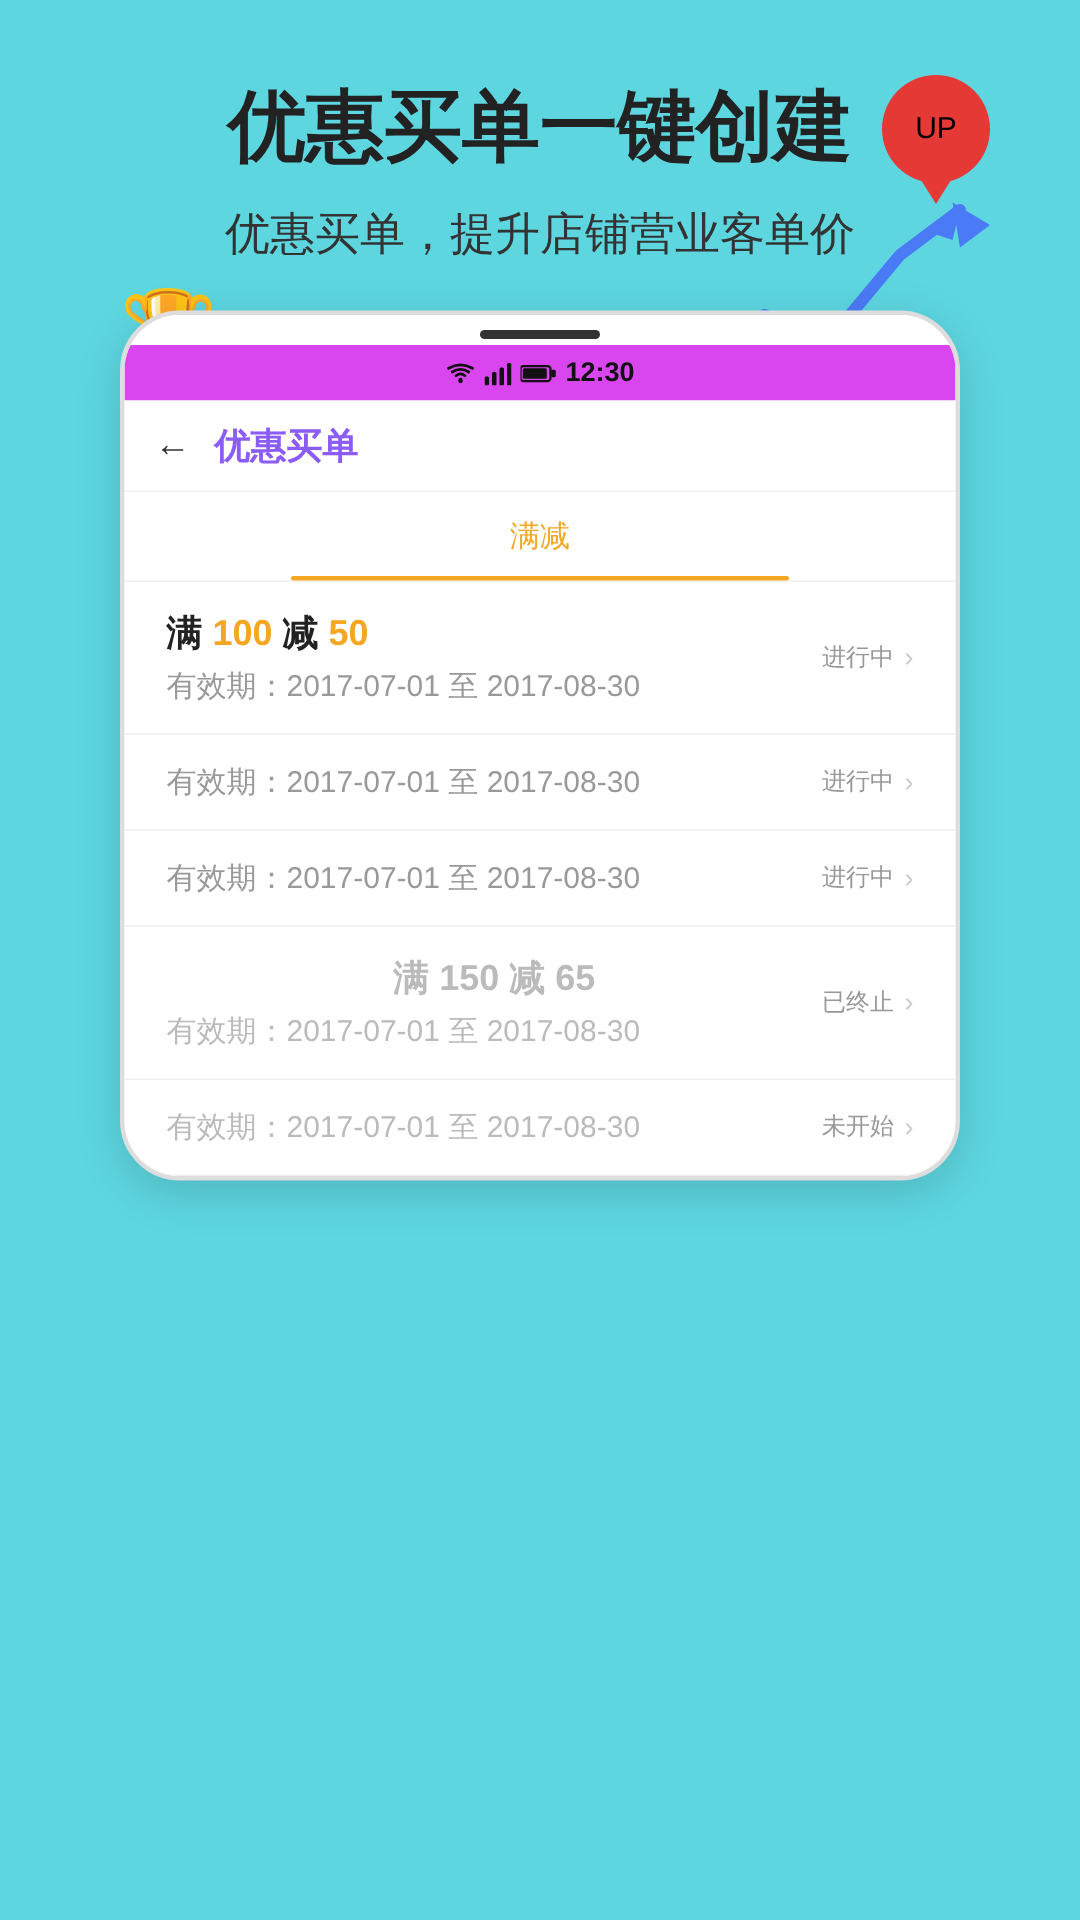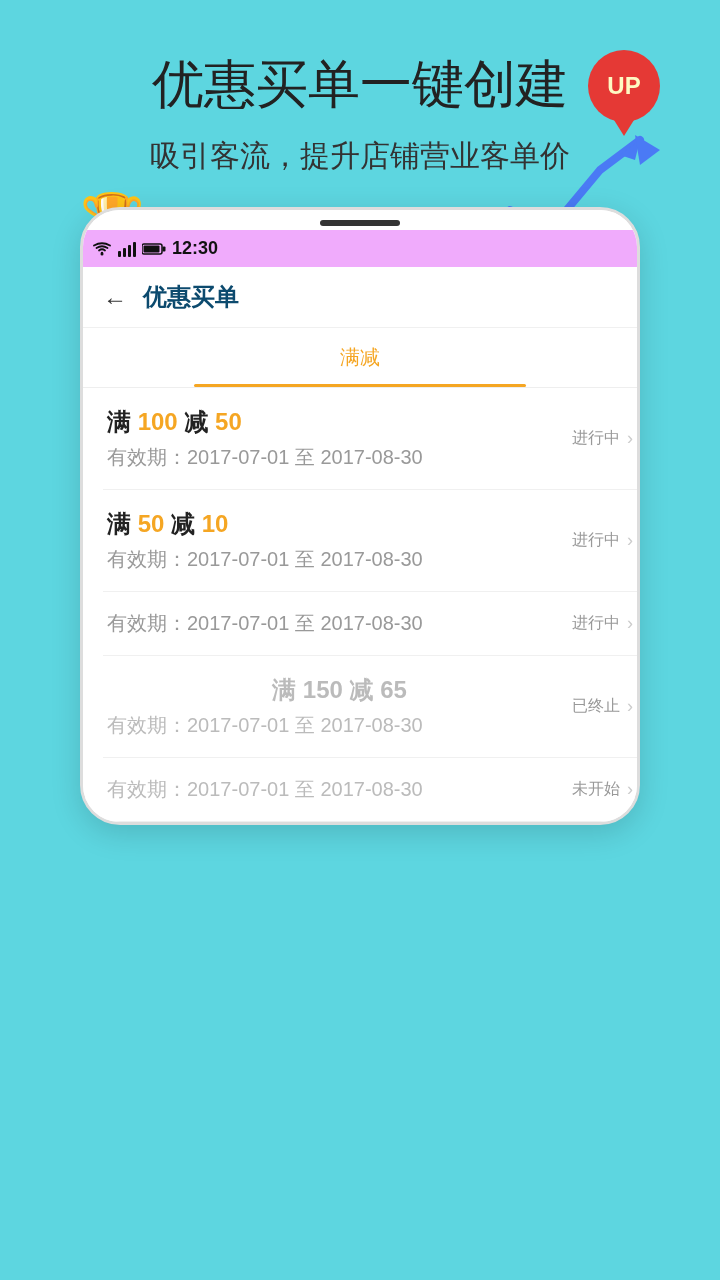--- a/index.html
+++ b/index.html
@@ -15,21 +15,21 @@
 
     
     .top-section {
       padding: 50px 40px 0;
       text-align: center;
       position: relative;
     }
 
     .main-title {
       font-size: 52px;
-      font-weight: normal;
+      font-weight: bold;
       color: #222;
       margin-bottom: 16px;
     }
 
     .sub-title {
       font-size: 30px;
       color: #333;
       margin-bottom: 20px;
     }
 
@@ -38,23 +38,23 @@
       position: absolute;
       top: 50px;
       right: 60px;
       width: 72px;
       height: 72px;
       background: #e53935;
       border-radius: 50%;
       display: flex;
       align-items: center;
       justify-content: center;
-      color: #fef9c3;
-      font-size: 24px;
-      font-weight: bold;
+      color: #000000;
+      font-size: 20px;
+      font-weight: normal;
       
     }
     .up-badge::after {
       content: '';
       position: absolute;
       bottom: -14px;
       left: 50%;
       transform: translateX(-50%);
       border-left: 10px solid transparent;
       border-right: 10px solid transparent;
@@ -82,24 +82,24 @@
       border-radius: 40px;
       overflow: hidden;
       box-shadow: 0 8px 30px rgba(0,0,0,0.15);
       border: 3px solid #ddd;
       position: relative;
     }
 
     
     .status-bar {
       display: flex;
-      justify-content: flex-start;
-      align-items: center;
-      padding: 8px 9px;
-      background: #f0abfc;
+      justify-content: center;
+      align-items: center;
+      padding: 8px 20px;
+      background: #d946ef;
       gap: 8px;
     }
 
     .status-icons {
       display: flex;
       align-items: center;
       gap: 6px;
     }
 
     .status-time {
@@ -134,21 +134,21 @@
 
     .nav-back {
       font-size: 24px;
       color: #333;
       margin-right: 16px;
     }
 
     .nav-title {
       font-size: 24px;
       font-weight: 600;
-      color: #0c4a6e;
+      color: #8b5cf6;
     }
 
     
     .tabs {
       display: flex;
       background: white;
       border-bottom: 1px solid #eee;
     }
 
     .tab {
@@ -177,23 +177,22 @@
 
     
     .deal-list {
       background: white;
     }
 
     .deal-item {
       display: flex;
       align-items: center;
       justify-content: space-between;
-      padding: 18px 4px;
+      padding: 18px 28px;
       border-bottom: 1px solid #f0f0f0;
-      margin-left: 20px;
     }
 
     .deal-item.inactive .deal-info .deal-main,
     .deal-item.inactive .deal-info .deal-date {
       color: #bbb;
     }
 
     .deal-info {
       flex: 1;
     }
@@ -235,21 +234,21 @@
       position: absolute;
       right: 50px;
       top: 130px;
     }
   </style>
 </head>
 <body>
 
 <div class="top-section">
   <h1 class="main-title">优惠买单一键创建</h1>
-  <p class="sub-title">吸引客流，提升店铺营业客单价</p>
+  <p class="sub-title">优惠买单，提升店铺营业客单价</p>
 
   <div class="up-badge">UP</div>
 
   <div class="trophy">🏆</div>
 
   <div class="arrow-svg">
     <svg width="220" height="160" viewBox="0 0 220 160">
 
       <polyline points="10,130 60,80 100,100 150,40 190,10" fill="none" stroke="#4a7af5" stroke-width="8" stroke-linecap="round" stroke-linejoin="round"></polyline>
 
@@ -311,21 +310,20 @@
             <div class="deal-main">满 <span class="highlight">100</span> 减 <span class="highlight">50</span></div>
             <div class="deal-date">有效期：2017-07-01 至 2017-08-30</div>
           </div>
           <div class="deal-status ongoing">
             <span>进行中</span>
             <span class="chevron">›</span>
           </div>
         </div>
         <div class="deal-item">
           <div class="deal-info">
-            <div class="deal-main">满 <span class="highlight">50</span> 减 <span class="highlight">10</span></div>
             <div class="deal-date">有效期：2017-07-01 至 2017-08-30</div>
           </div>
           <div class="deal-status ongoing">
             <span>进行中</span>
             <span class="chevron">›</span>
           </div>
         </div>
         <div class="deal-item">
           <div class="deal-info">
             <div class="deal-date">有效期：2017-07-01 至 2017-08-30</div>

